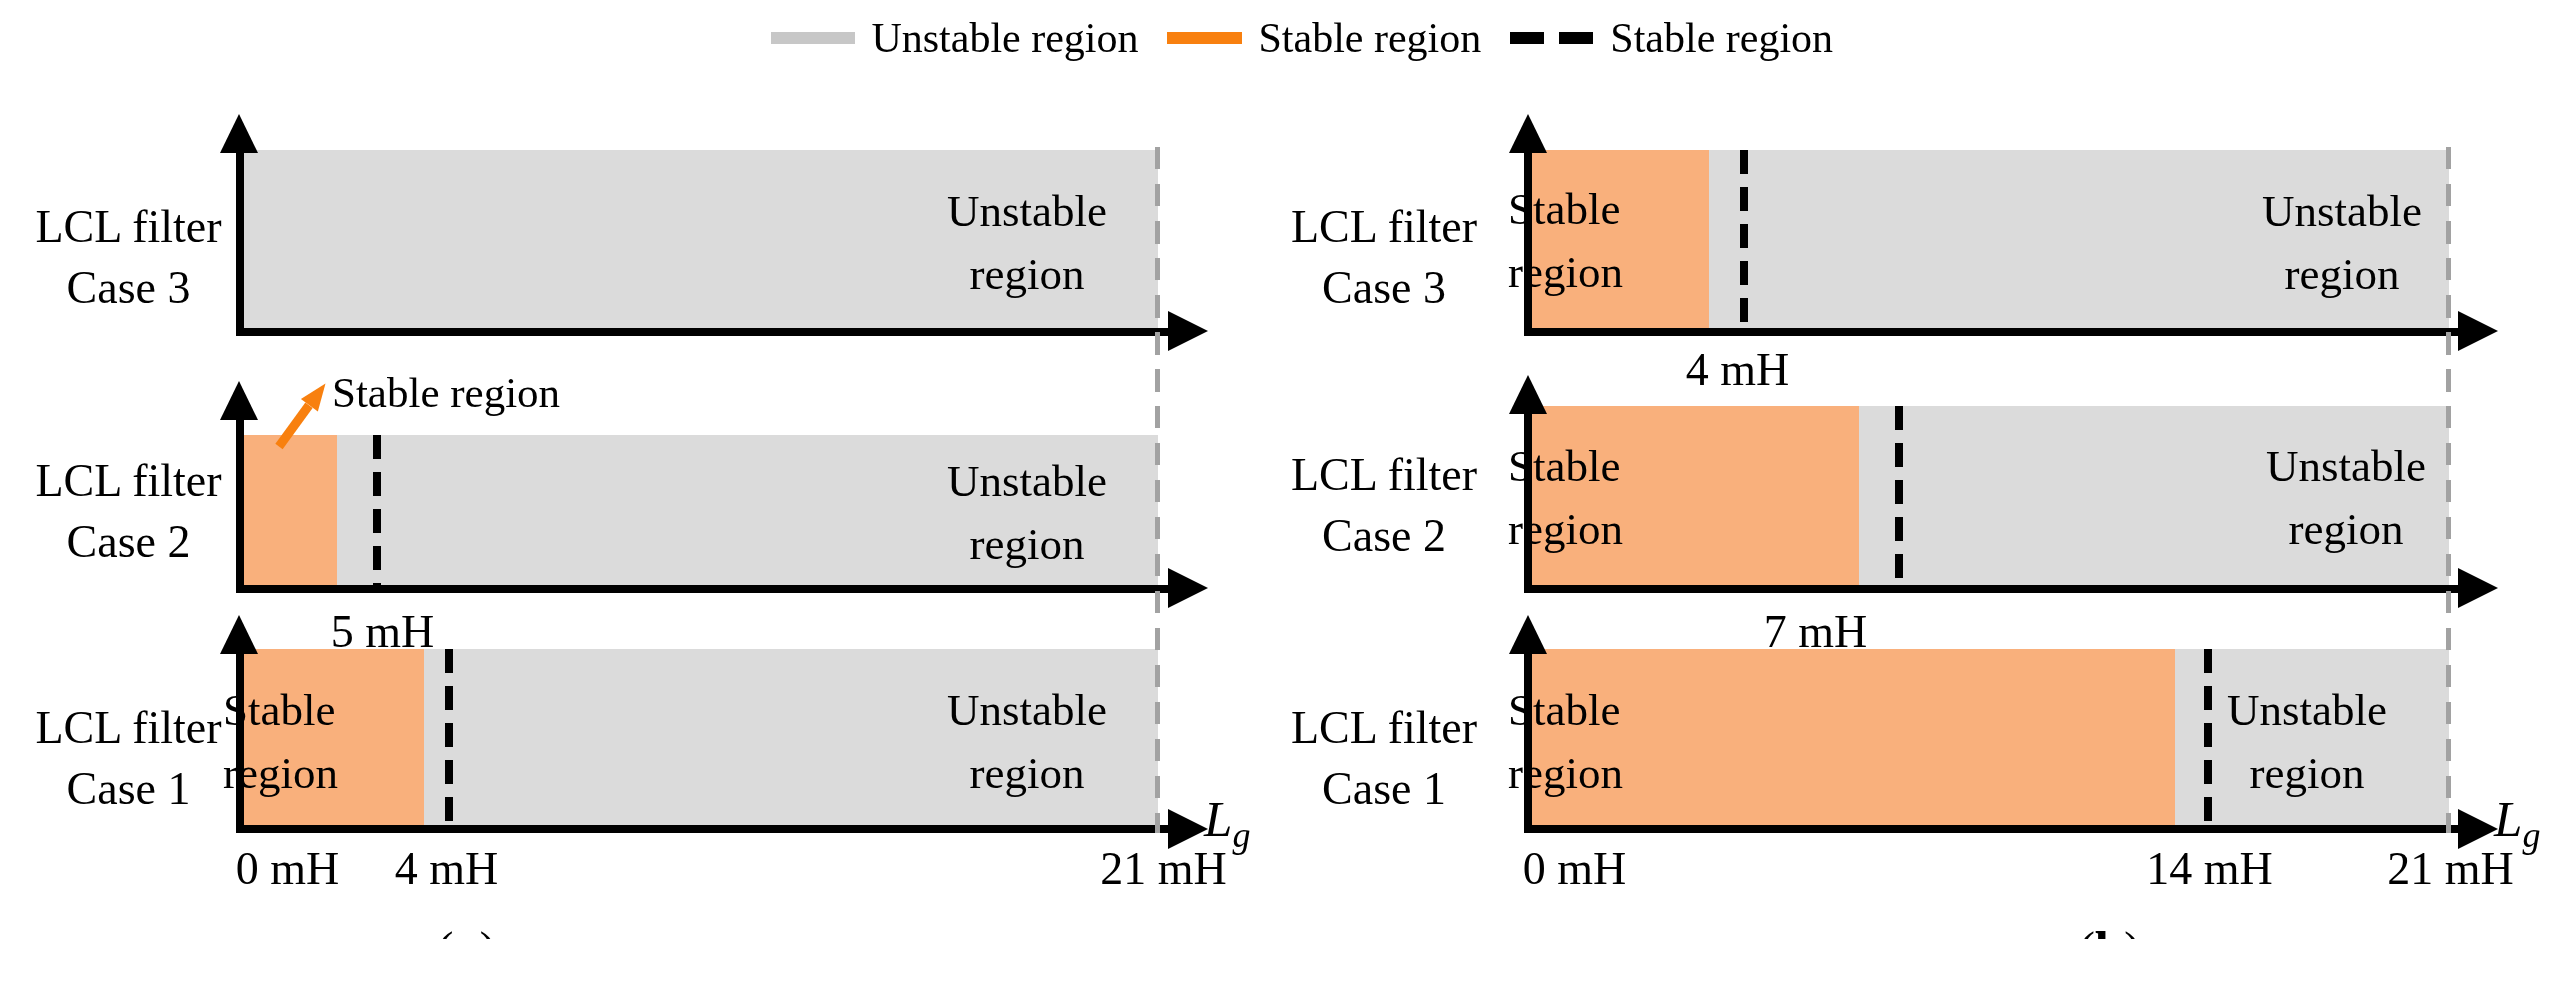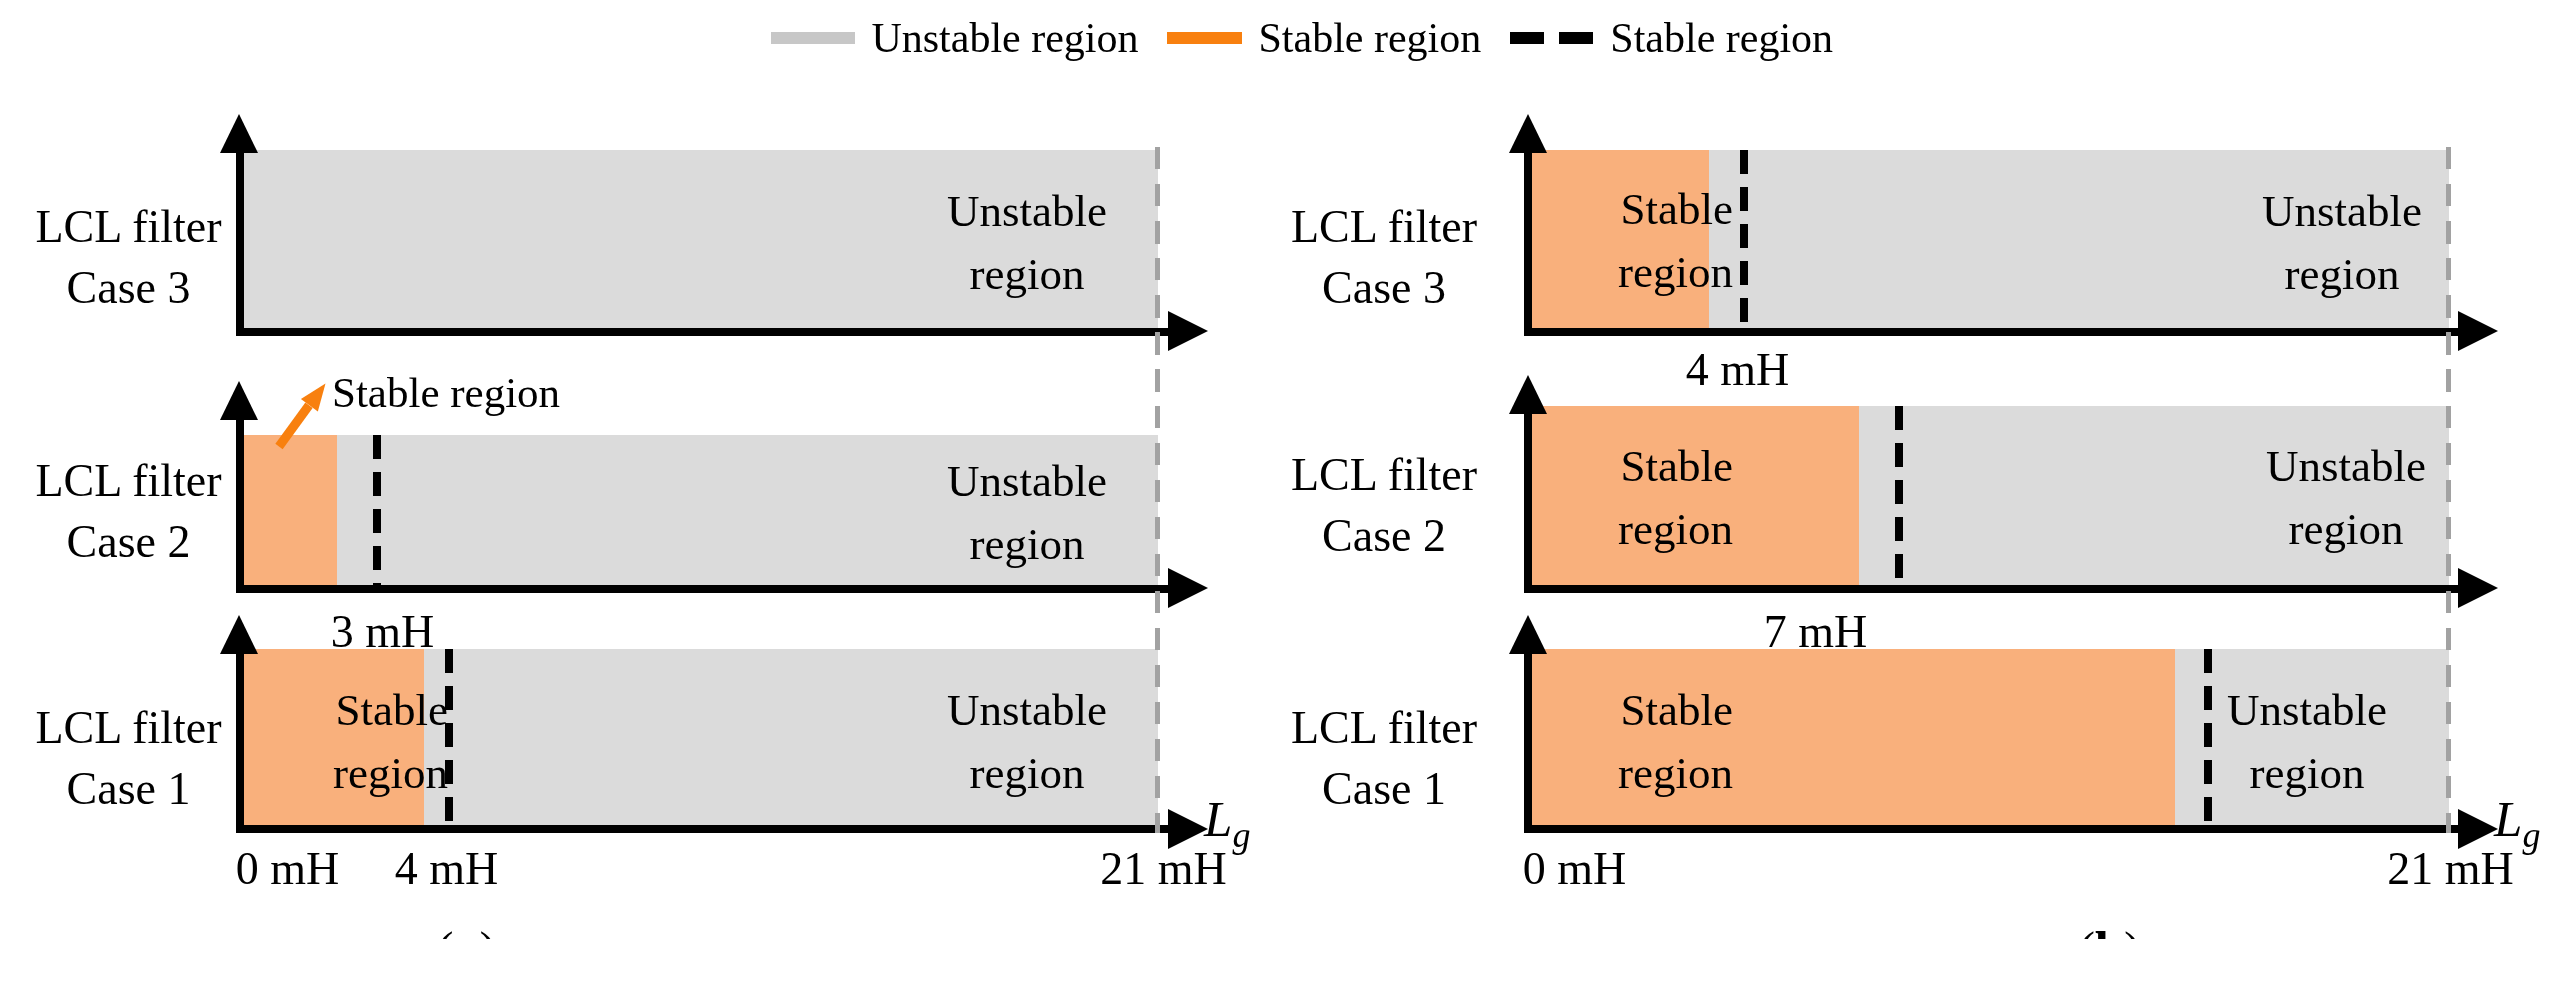--- a/index.html
+++ b/index.html
@@ -30,21 +30,21 @@
   .bar-orange{background:#f9b07c;}
   .limit-dash{width:7.5px;background:repeating-linear-gradient(180deg,#000 0 24px,transparent 24px 37px);}
   .guide-dash{width:4.5px;background:repeating-linear-gradient(180deg,#a2a2a2 0 22.5px,transparent 22.5px 37px);}
   .axis-h{height:7.5px;background:#000;}
   .axis-v{width:7.5px;background:#000;}
   .ah-right{width:0;height:0;border-top:20px solid transparent;border-bottom:20px solid transparent;border-left:40px solid #000;}
   .ah-up{width:0;height:0;border-left:19.5px solid transparent;border-right:19.5px solid transparent;border-bottom:39px solid #000;}
   
   .row-label{width:219px;text-align:center;font-size:46px;line-height:61px;}
   .region-text{width:330px;text-align:center;font-size:45px;line-height:63px;}
-  .stable-text{width:225px;text-align:right;font-size:45px;line-height:63px;}
+  .stable-text{width:225px;text-align:left;font-size:45px;line-height:63px;}
   .tick{width:225px;text-align:center;font-size:46px;line-height:60px;white-space:nowrap;}
   .annot{font-size:43px;line-height:52px;white-space:nowrap;}
   .lg-label{font-size:51px;line-height:52px;font-style:italic;}
   .lg-label sub{font-size:36px;font-style:italic;line-height:0;}
   .caption{width:225px;text-align:center;font-size:52px;line-height:63px;}
   .caption .cl{font-weight:bold;}
 </style>
 </head>
 <body>
 
@@ -97,21 +97,21 @@
   </div>
   <span class="abs annot" style="left:332px;top:367px;">Stable region</span>
   <svg class="abs" style="left:264px;top:370px;" width="75" height="84" viewBox="0 0 100 112">
     <line x1="20" y1="102" x2="60" y2="47" stroke="#f8800f" stroke-width="12"></line>
     <polygon points="82,18 71.8,55.4 49.2,38.8" fill="#f8800f"></polygon>
   </svg>
   <div class="abs axis-h" style="left:236px;top:585px;width:933px;"></div>
   <div class="abs ah-right" style="left:1168px;top:568px;"></div>
   <div class="abs axis-v" style="left:236px;top:417px;height:175px;"></div>
   <div class="abs ah-up" style="left:220px;top:381px;"></div>
-  <div class="abs tick" style="left:270px;top:602px;">3 mH</div>
+  <div class="abs tick" style="left:270px;top:602px;">5 mH</div>
 
   <div class="abs bar-gray" style="left:244px;top:649px;width:914px;height:184px;"></div>
   <div class="abs bar-orange" style="left:244px;top:649px;width:180px;height:184px;"></div>
   <div class="abs limit-dash" style="left:445px;top:649px;height:178px;"></div>
   <div class="abs stable-text" style="left:223px;top:679px;">
     <div>Stable</div>
     <div>region</div>
   </div>
   <div class="abs region-text" style="left:862px;top:679px;">
     <div>Unstable</div>
@@ -185,20 +185,21 @@
   </div>
   <div class="abs region-text" style="left:2142px;top:679px;">
     <div>Unstable</div>
     <div>region</div>
   </div>
   <div class="abs axis-h" style="left:1524px;top:825px;width:935px;"></div>
   <div class="abs ah-right" style="left:2458px;top:809px;"></div>
   <div class="abs axis-v" style="left:1524px;top:651px;height:175px;"></div>
   <div class="abs ah-up" style="left:1509px;top:615px;"></div>
   <div class="abs tick" style="left:1462px;top:839px;">0 mH</div>
+  <div class="abs tick" style="left:2097px;top:839px;">14 mH</div>
   <div class="abs tick" style="left:2338px;top:839px;">21 mH</div>
   <div class="abs lg-label" style="left:2494px;top:793px;"><i>L</i><sub>g</sub></div>
 
   <div class="abs guide-dash" style="left:2446px;top:147px;height:686px;"></div>
   <div class="abs caption" style="left:1997px;top:919px;"><span>(</span><span class="cl">b</span><span>)</span></div>
 
 </div>
 
 
 </body></html>

